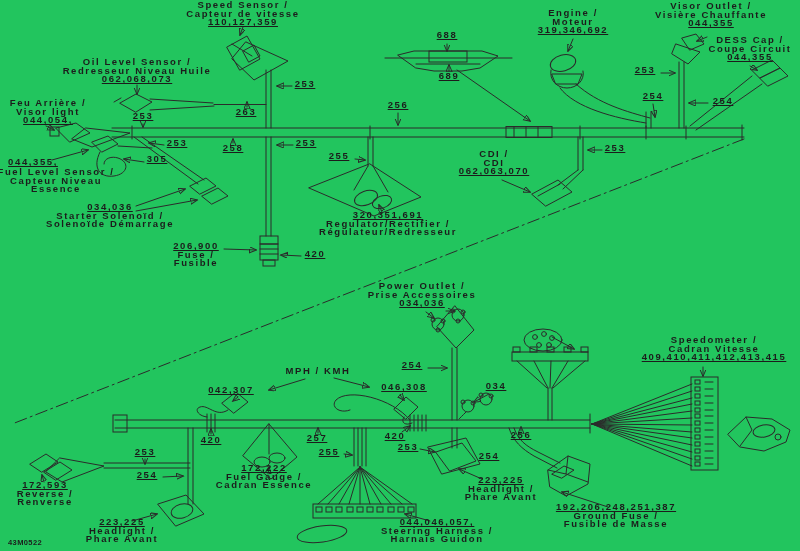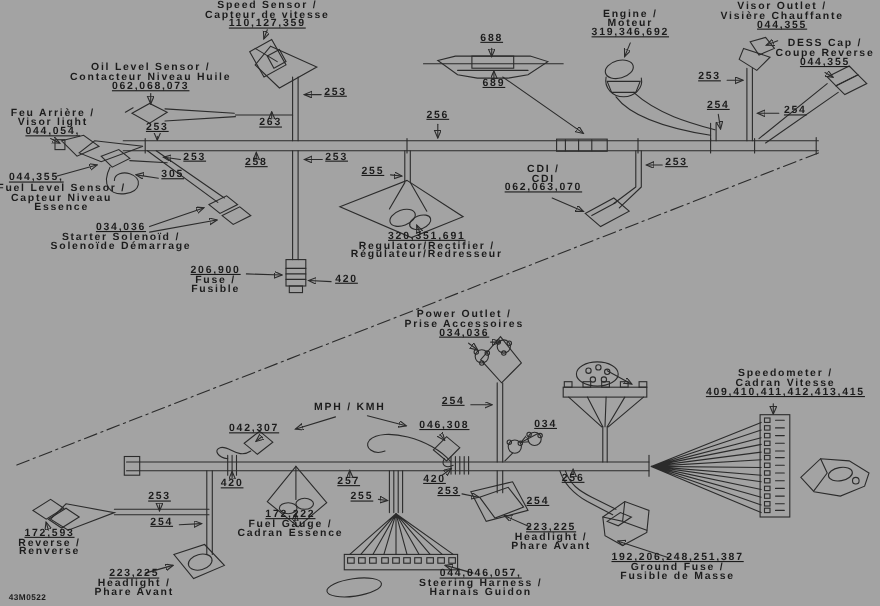--- a/index.html
+++ b/index.html
@@ -1,16 +1,16 @@
 <!DOCTYPE html>
 <html><head>
 <meta charset="utf-8">
 <style>
   html,body{margin:0;padding:0;background:#e8e8e8;}
-  .stage{position:relative;width:800px;height:551px;background:#a3a3a3;overflow:hidden;
+  .stage{position:relative;width:800px;height:551px;background:#22c55e;overflow:hidden;
          font-family:"Liberation Sans",sans-serif;}
   svg{position:absolute;left:0;top:0;}
   .art *{stroke:#2b2b2b;stroke-width:1;fill:none;stroke-linecap:round;}
   .dashdot{stroke-dasharray:12 4 2 4;}
   .lbl{position:absolute;transform:translateX(-50%);text-align:center;white-space:nowrap;
        font-weight:bold;font-size:9.5px;line-height:8px;letter-spacing:1.6px;color:#1c1c1c;}
   .lbl div{height:8.5px;}
   .u{text-decoration:underline;text-underline-offset:1px;}
   .code{position:absolute;font-weight:bold;font-size:7.5px;letter-spacing:.4px;color:#1c1c1c;transform:none;text-align:center;}
 </style>
@@ -316,21 +316,21 @@
 </svg>
 
 <div class="lbl" style="left:243px;top:1px">
   <div>Speed Sensor /</div>
   <div>Capteur de vitesse</div>
   <div class="u">110,127,359</div>
 </div>
 
 <div class="lbl" style="left:137px;top:58px">
   <div>Oil Level Sensor /</div>
-  <div>Contacteur Niveau Huile</div>
+  <div>Redresseur Niveau Huile</div>
   <div class="u">062,068,073</div>
 </div>
 
 <div class="lbl" style="left:48px;top:99px">
   <div>Feu Arrière /</div>
   <div>Visor light</div>
   <div class="u">044,054,</div>
 </div>
 
 <div class="lbl u" style="left:33px;top:158px">044,355,</div>
@@ -362,21 +362,21 @@
 </div>
 
 <div class="lbl" style="left:711px;top:2px">
   <div>Visor Outlet /</div>
   <div>Visière Chauffante</div>
   <div class="u">044,355</div>
 </div>
 
 <div class="lbl" style="left:750px;top:36px">
   <div>DESS Cap /</div>
-  <div>Coupe Reverse</div>
+  <div>Coupe Circuit</div>
   <div class="u">044,355</div>
 </div>
 
 <div class="lbl" style="left:494px;top:150px">
   <div>CDI /</div>
   <div>CDI</div>
   <div class="u">062,063,070</div>
 </div>
 
 <div class="lbl" style="left:388px;top:211px">

